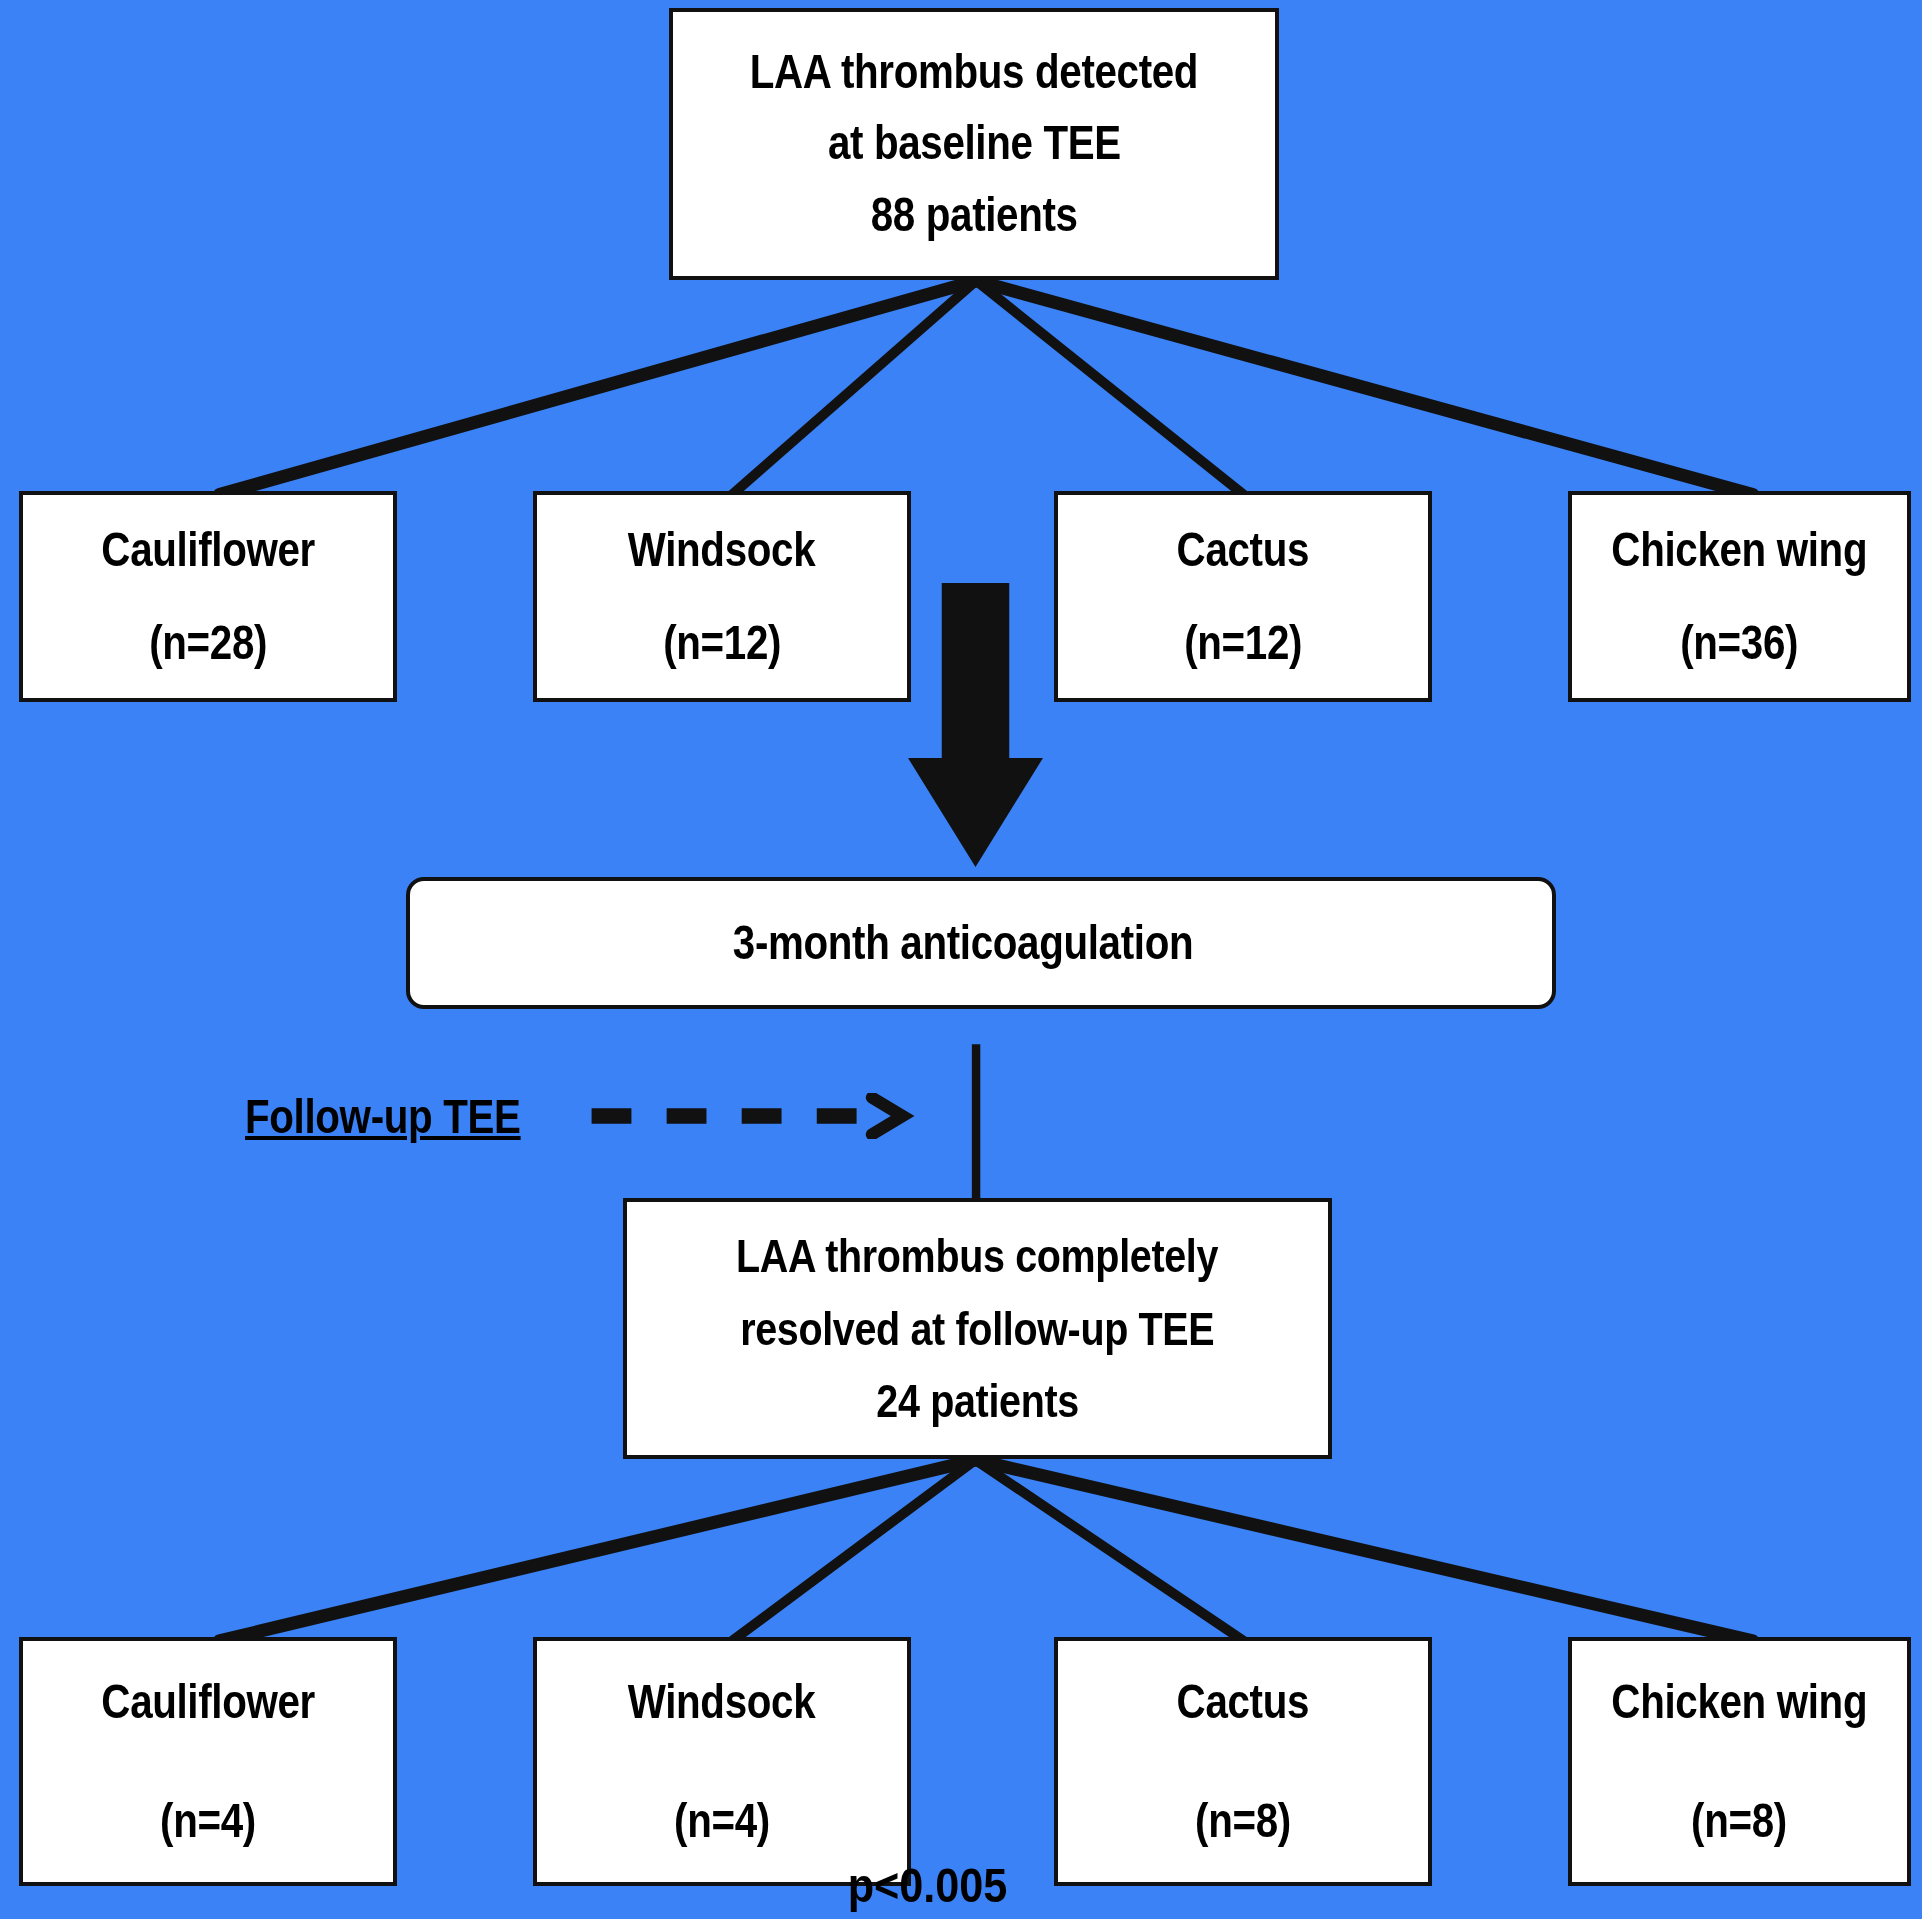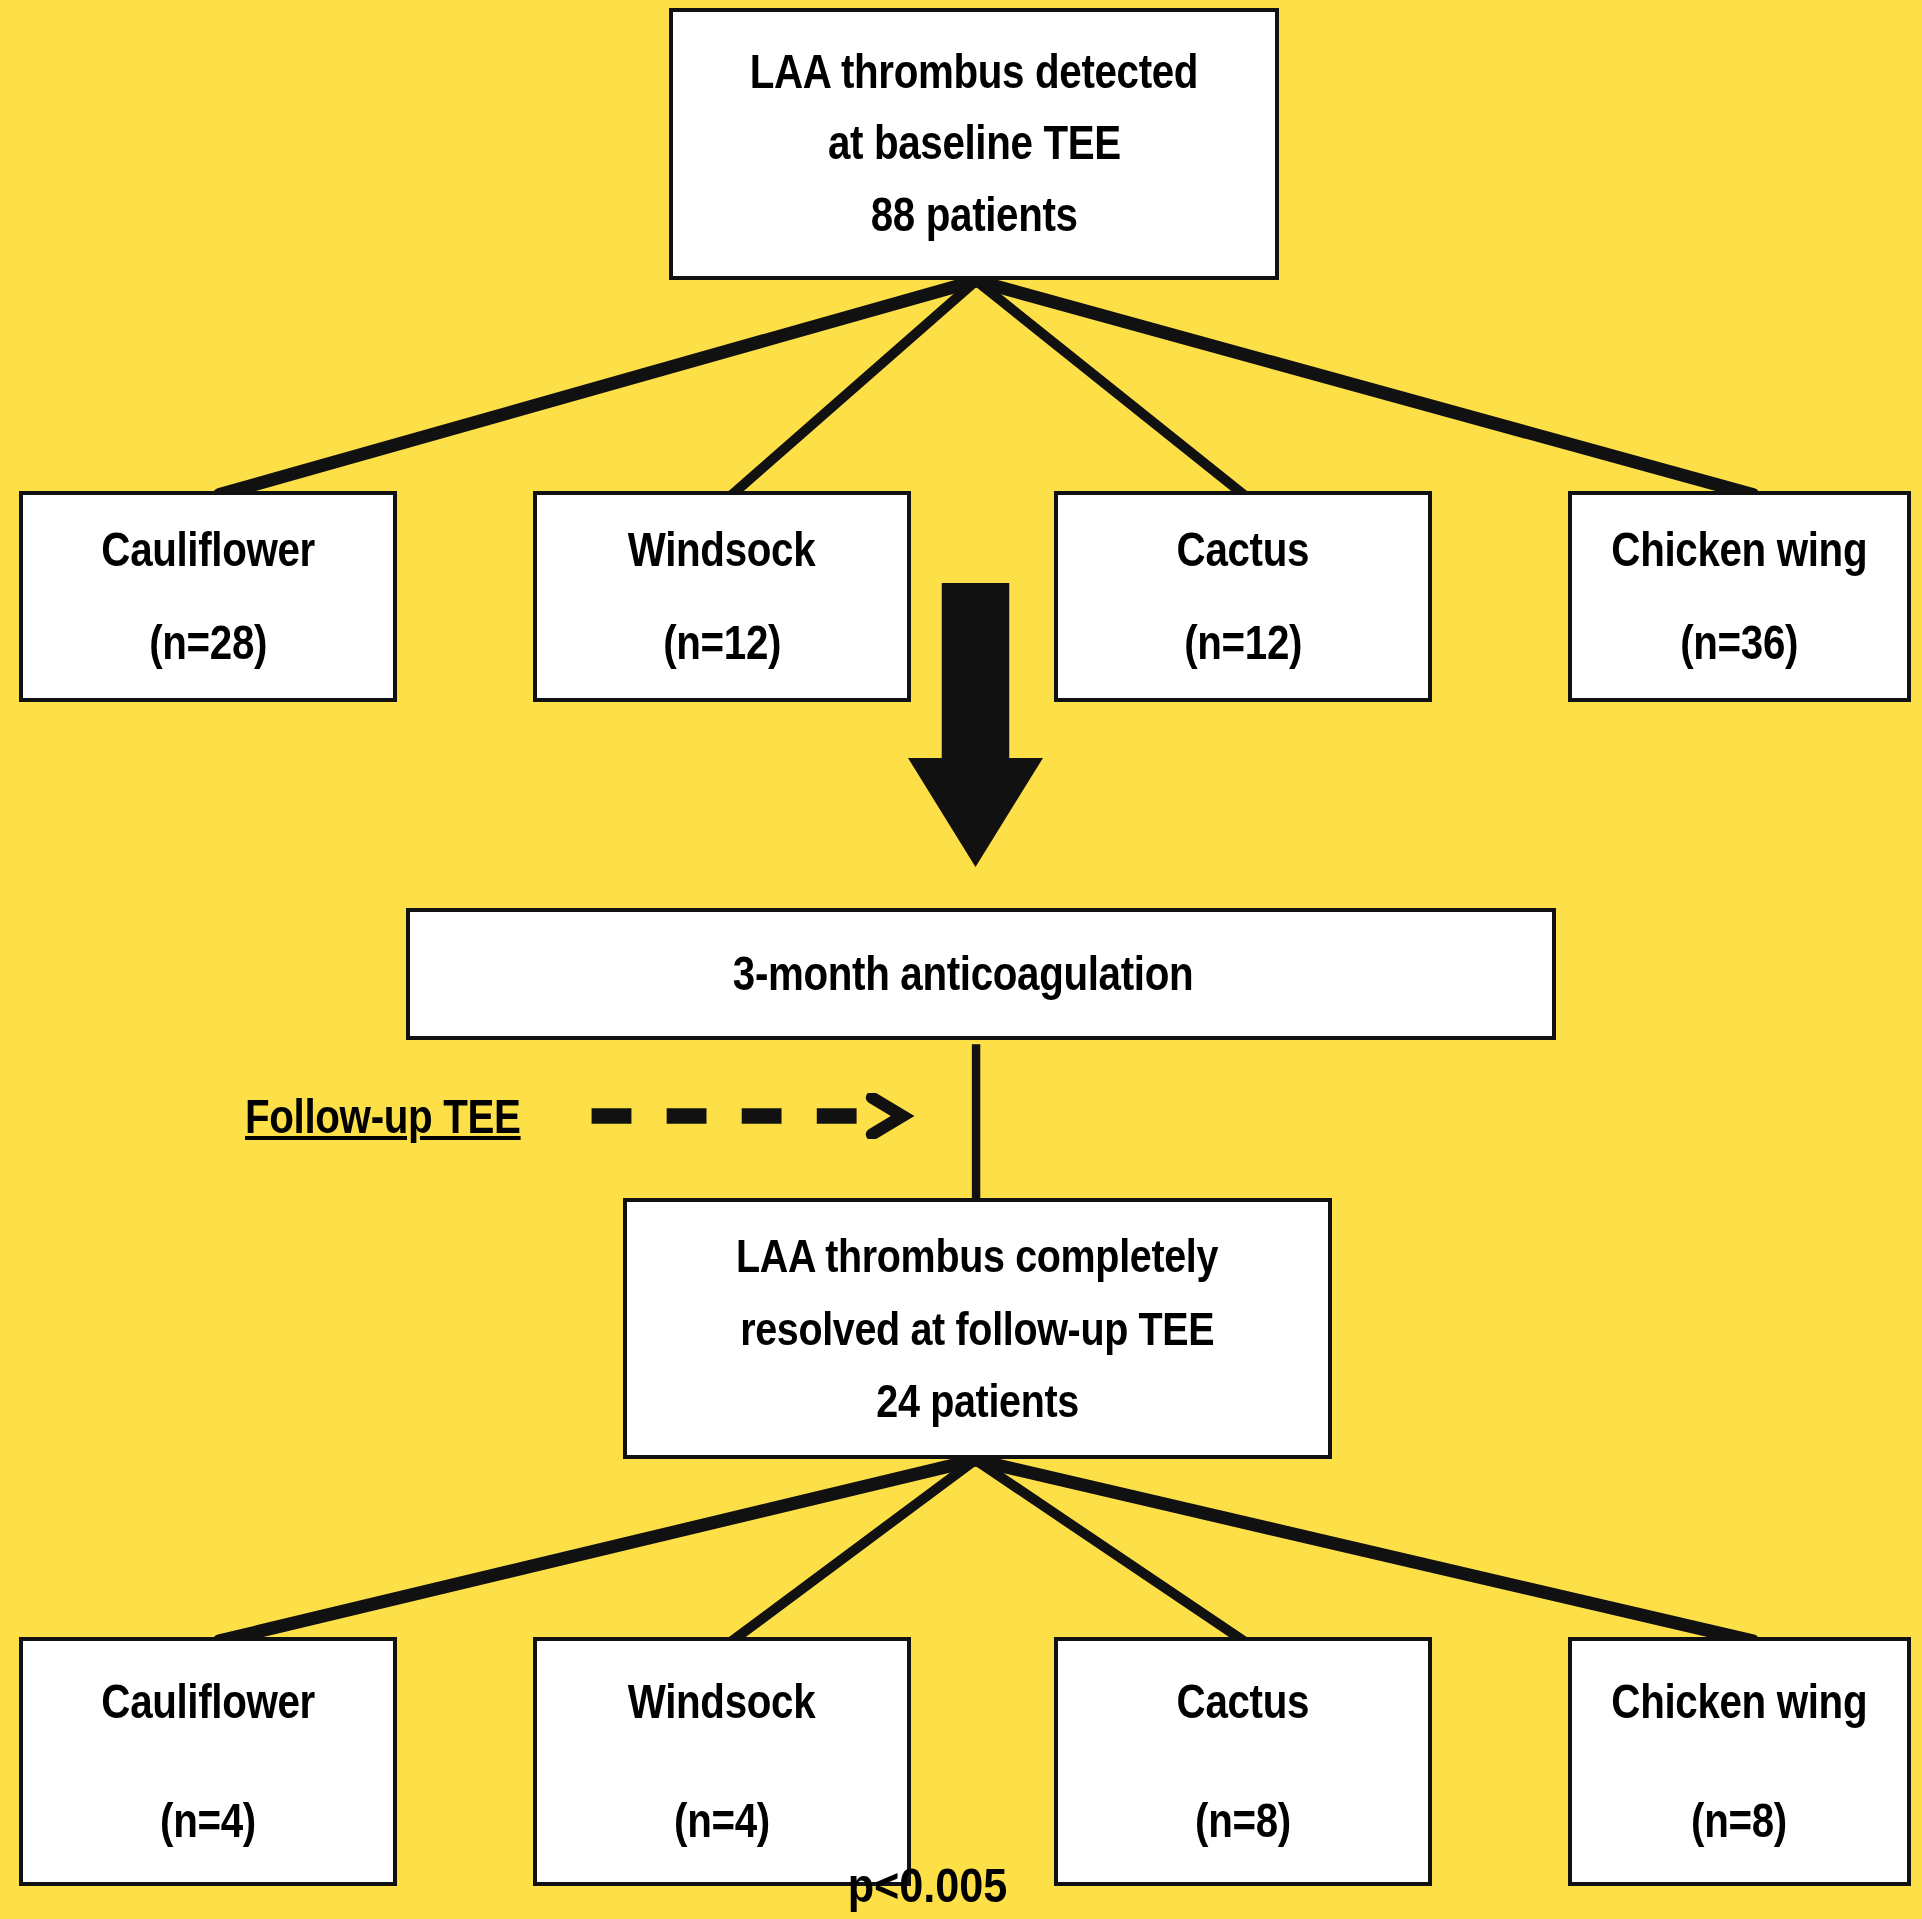--- a/index.html
+++ b/index.html
@@ -5,21 +5,21 @@
 <style>
   html,body{margin:0;padding:0;background:#ffffff;}
   body{
     font-family:"Liberation Sans","DejaVu Sans",sans-serif;
     color:#000000;
   }
   #stage{
     position:relative;
     width:1923px;
     height:1920px;
-    background:#fde047;
+    background:#3b82f6;
     overflow:hidden;
   }
   #edges{
     position:absolute;
     left:0; top:0;
     width:1923px;
     height:1920px;
     pointer-events:none;
   }
   .box{
@@ -61,21 +61,22 @@
   
   #thick-arrow{
     position:absolute;
     left:908px; top:583px;
     width:135px; height:284px;
     z-index:4;
   }
 
   
   #box-anticoag{
-    left:406px; top:908px; width:1150px; height:132px;
+    left:406px; top:877px; width:1150px; height:132px;
+    border-radius:18px;
   }
   #box-anticoag .ln{ font-size:48px; transform:scaleX(.84) translateX(-21.5px); }
 
   
   #followup{
     position:absolute;
     left:245px; top:1087px;
     height:58px;
     display:flex; align-items:center;
     z-index:4;

